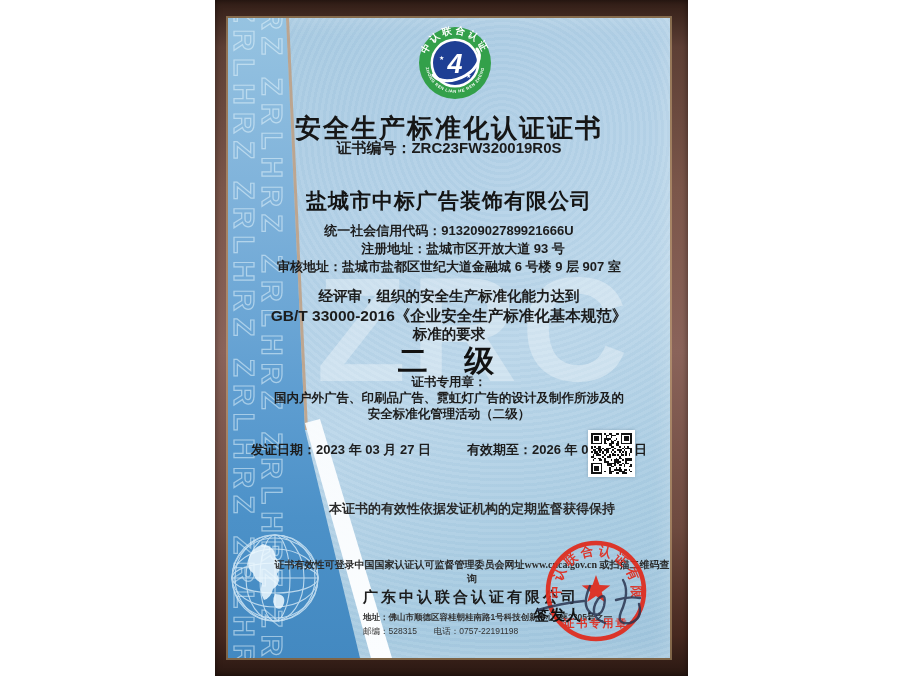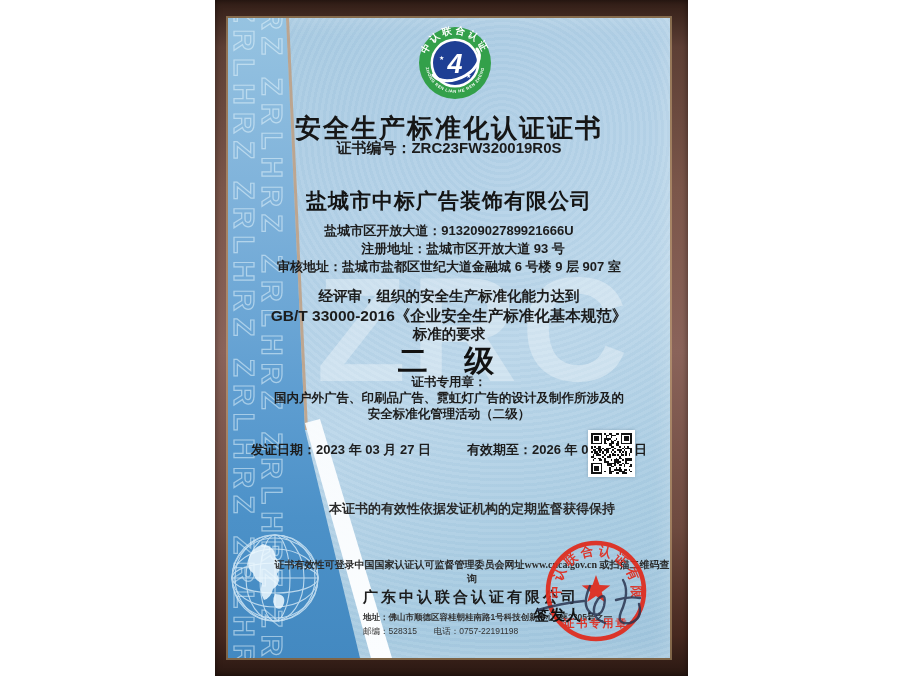--- a/index.html
+++ b/index.html
@@ -138,21 +138,21 @@
       </text>
       <path d="M15 49 A 23 15 -25 1 0 59 23" stroke="#ffffff" stroke-width="3" fill="none" stroke-linecap="round"></path>
       <text x="37" y="47" text-anchor="middle" fill="#ffffff" font-size="27" font-weight="700" font-style="italic">4</text>
       <text x="21" y="34" fill="#ffffff" font-size="6">★</text>
       <text x="48" y="52" fill="#ffffff" font-size="6">★</text>
     </svg>
 
     <div class="line c-title">安全生产标准化认证证书</div>
     <div class="line c-certno"><span>证书编号：</span><span>ZRC23FW320019R0S</span></div>
     <div class="line c-company">盐城市中标广告装饰有限公司</div>
-    <div class="line c-credit">盐城市区开放大道：91320902789921666U</div>
+    <div class="line c-credit">统一社会信用代码：91320902789921666U</div>
     <div class="line c-regaddr">注册地址：盐城市区开放大道 93 号</div>
     <div class="line c-auditaddr">审核地址：盐城市盐都区世纪大道金融城 6 号楼 9 层 907 室</div>
     <div class="line c-assess1">经评审，组织的安全生产标准化能力达到</div>
     <div class="line c-assess2">GB/T 33000-2016《企业安全生产标准化基本规范》</div>
     <div class="line c-assess3">标准的要求</div>
     <div class="line c-grade">二 级</div>
     <div class="line c-scopelbl">证书专用章：</div>
     <div class="line c-scope1">国内户外广告、印刷品广告、霓虹灯广告的设计及制作所涉及的</div>
     <div class="line c-scope2">安全标准化管理活动（二级）</div>
 

